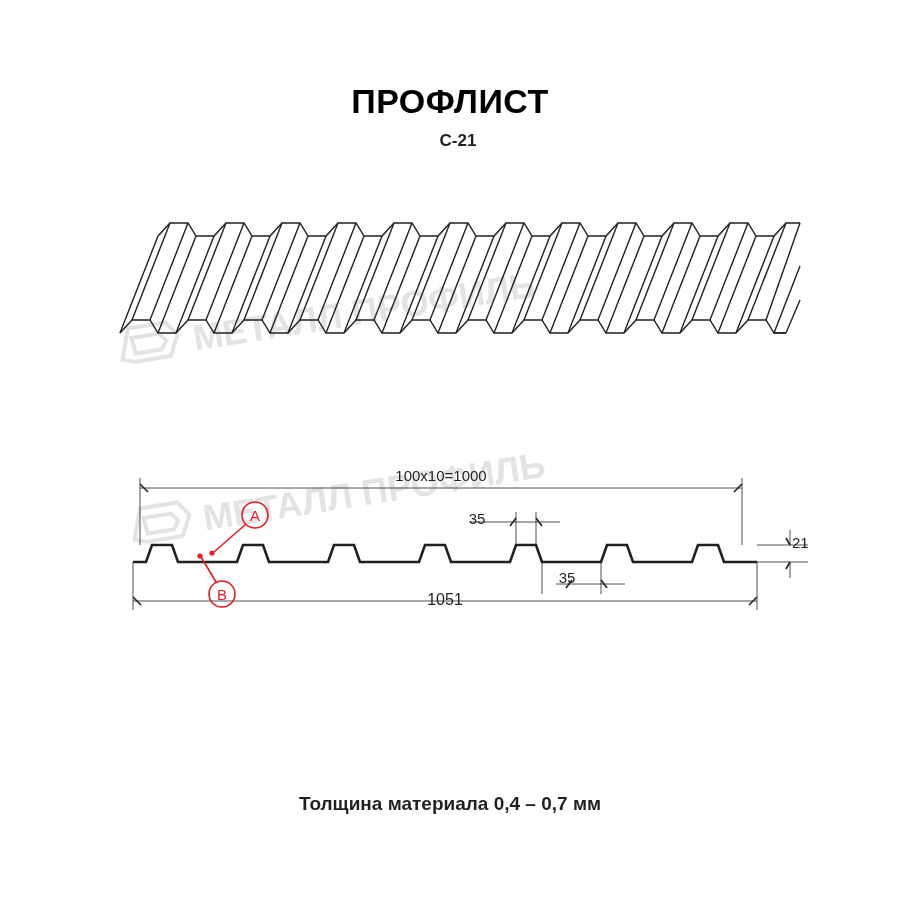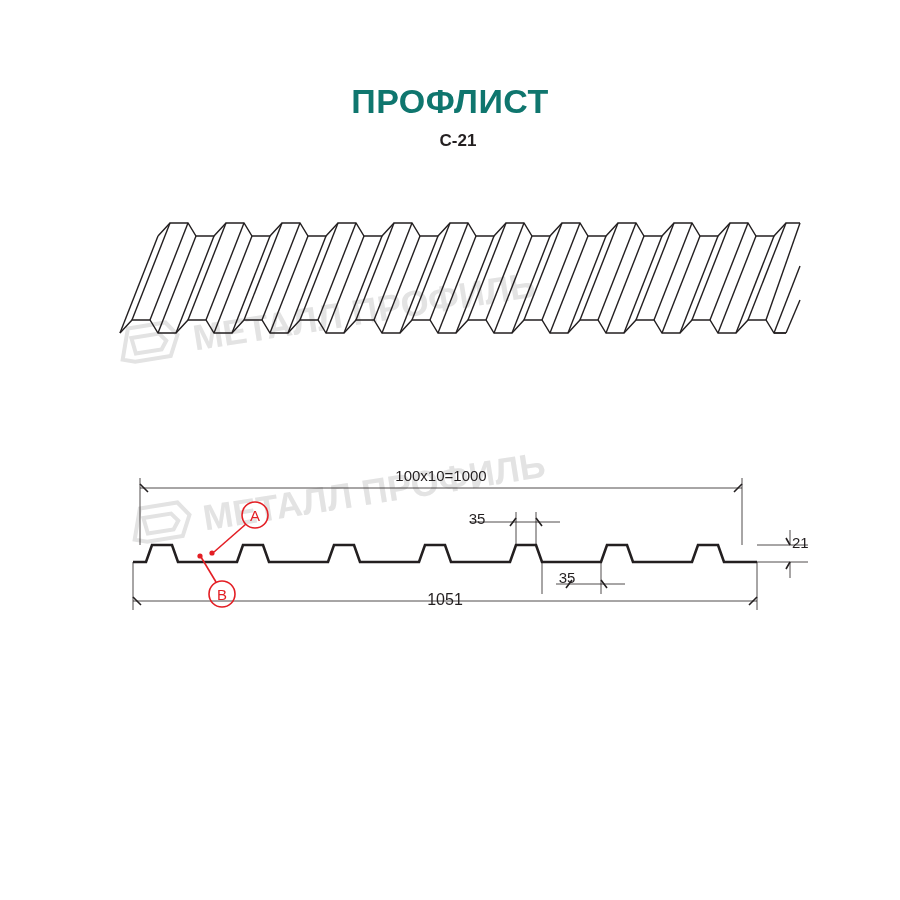--- a/index.html
+++ b/index.html
@@ -21,21 +21,21 @@
   }
   .title {
     position: absolute;
     top: 82px;
     left: 0;
     width: 900px;
     text-align: center;
     font-size: 34px;
     font-weight: bold;
     letter-spacing: 0.5px;
-    color: #0f766e;
+    color: #000000;
   }
   .subtitle {
     position: absolute;
     top: 131px;
     left: 8px;
     width: 900px;
     text-align: center;
     font-size: 17px;
     font-weight: bold;
     color: #231f20;
@@ -215,13 +215,14 @@
     <text x="441" y="481" text-anchor="middle" font-family="Liberation Sans, sans-serif" font-size="15" fill="#231f20">100х10=1000</text>
     <text x="445" y="605" text-anchor="middle" font-family="Liberation Sans, sans-serif" font-size="16" fill="#231f20">1051</text>
     <text x="477" y="524" text-anchor="middle" font-family="Liberation Sans, sans-serif" font-size="15" fill="#231f20">35</text>
     <text x="567" y="583" text-anchor="middle" font-family="Liberation Sans, sans-serif" font-size="15" fill="#231f20">35</text>
     <text x="792" y="548" text-anchor="start" font-family="Liberation Sans, sans-serif" font-size="15" fill="#231f20">21</text>
 
     <text x="255" y="521" text-anchor="middle" font-family="Liberation Sans, sans-serif" font-size="15" fill="#e31e24">A</text>
     <text x="222" y="600" text-anchor="middle" font-family="Liberation Sans, sans-serif" font-size="15" fill="#e31e24">B</text>
   </svg>
 
+  <div class="footer">Толщина материала 0,4 – 0,7 мм</div>
 </div>
 
 </body></html>

